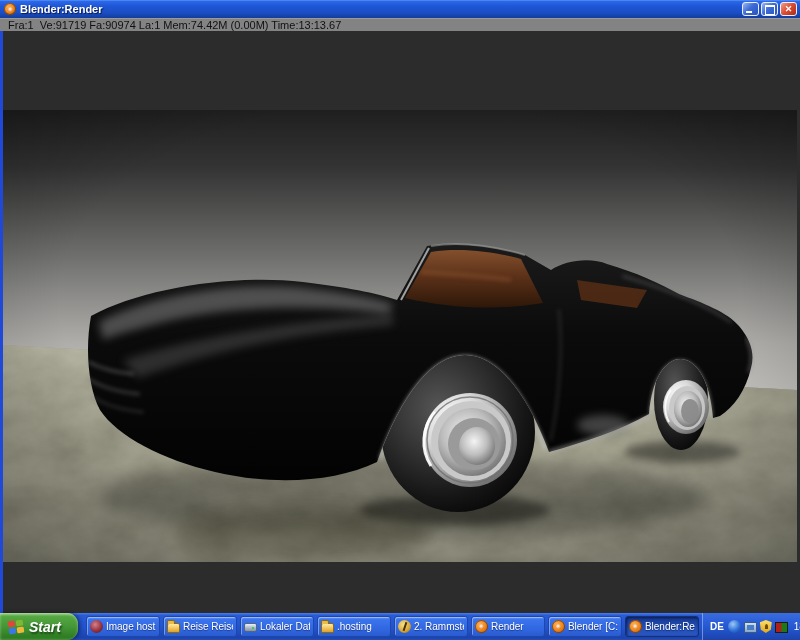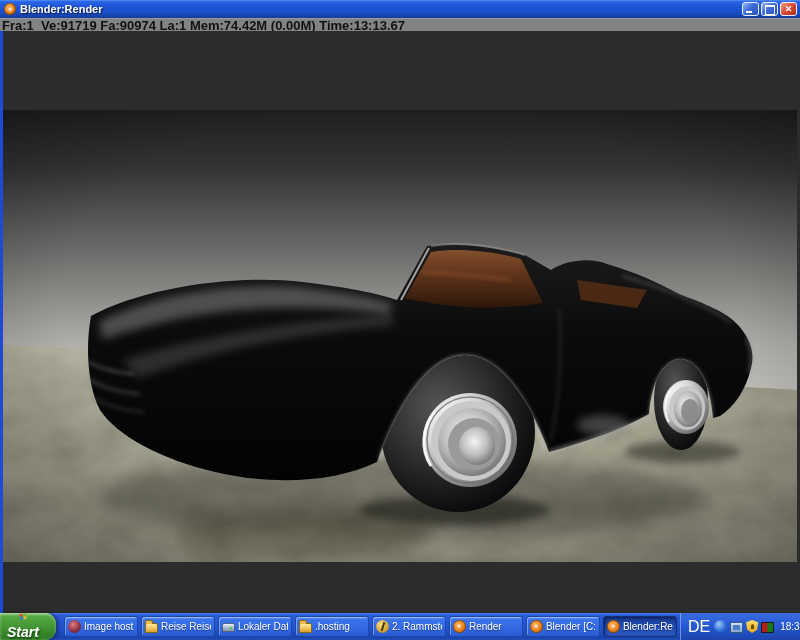--- a/index.html
+++ b/index.html
@@ -18,51 +18,51 @@
   .wbtn{width:17px;height:14px;border-radius:3px;border:1px solid #e8eefc;position:relative;margin-left:2px;}
   .wbtn.min,.wbtn.max{background:linear-gradient(135deg,#9cb8f2 0%,#3c6cd8 45%,#2a52b8 100%);}
   .wbtn.close{background:linear-gradient(135deg,#f0a088 0%,#dd5038 45%,#b02810 100%);}
   .wbtn.min::after{content:"";position:absolute;left:3px;bottom:2px;width:6px;height:2px;background:#fff;}
   .wbtn.max::after{content:"";position:absolute;left:3px;top:2px;width:8px;height:7px;border:1px solid #fff;border-top-width:2px;}
   .wbtn.close::after{content:"\2715";position:absolute;left:0;right:0;top:0;text-align:center;
                      color:#fff;font-size:9px;font-weight:bold;line-height:13px;}
 
   .statsbar{position:absolute;top:18px;left:0;right:0;height:13px;background:#838383;
     border-top:1px solid #9a9a9a;display:flex;align-items:center;}
-  .statsbar span{font-size:13px;color:#111;white-space:pre;padding-left:2px;letter-spacing:0px;font-weight:bold;}
+  .statsbar span{font-size:11px;color:#111;white-space:pre;padding-left:8px;letter-spacing:0px;}
 
   .viewport{position:absolute;top:31px;left:0;right:0;bottom:0;background:#2c2c2c;
             border-left:3px solid #2049d8;}
   .render-img{position:absolute;top:79px;left:0;width:794px;height:452px;}
   .render-img svg{display:block;}
 
   
   .taskbar{position:absolute;left:0;right:0;bottom:0;height:27px;
     background:linear-gradient(180deg,#4a7ee8 0%,#2a5bd7 9%,#2253cc 55%,#1b43ac 92%,#2350bc 100%);
     display:flex;align-items:center;}
   .start-btn{height:27px;border:none;cursor:pointer;padding:0 17px 0 7px;
     display:flex;align-items:center;gap:4px;
     border-radius:0 11px 11px 0;
     background:linear-gradient(180deg,#8cc77a 0%,#55a841 12%,#459636 50%,#2e7c23 90%,#3a8a2e 100%);
-    box-shadow:inset 0 1px 3px rgba(255,255,255,.4), 2px 0 4px rgba(0,0,20,.45);flex-direction:column;}
+    box-shadow:inset 0 1px 3px rgba(255,255,255,.4), 2px 0 4px rgba(0,0,20,.45);}
   .start-btn span{color:#fff;font-size:14px;font-weight:bold;font-style:italic;
     text-shadow:1px 2px 2px rgba(0,30,0,.6);}
   .task-items{display:flex;align-items:center;height:100%;margin-left:8px;}
   .task-btn{width:74px;height:21px;margin-right:3px;border:1px solid #1d47ab;border-radius:3px;
     padding:0 3px;display:flex;align-items:center;gap:3px;cursor:pointer;overflow:hidden;
     background:linear-gradient(180deg,#6b97f5 0%,#3a74ec 14%,#3168e2 60%,#2a5bd0 100%);
     box-shadow:inset 1px 1px 0 rgba(255,255,255,.35);}
   .task-btn .tlabel{color:#fff;font-size:10px;white-space:nowrap;overflow:hidden;
     text-shadow:0 1px 1px rgba(0,0,40,.5);}
   .task-btn.active{background:linear-gradient(180deg,#173a92 0%,#2450b8 60%,#2a56c2 100%);
     box-shadow:inset 1px 1px 3px rgba(0,0,30,.6);border-color:#122f78;}
   .tray{margin-left:auto;height:100%;display:flex;align-items:center;gap:4px;
     padding:0 6px 0 7px;border-left:1px solid rgba(190,210,255,.5);
     background:linear-gradient(180deg,#3a6ce0 0%,#2558d2 50%,#1b43ac 100%);}
-  .tray .lang{color:#fff;font-size:16px;font-weight:normal;}
+  .tray .lang{color:#fff;font-size:10px;font-weight:bold;}
   .tray-icons{display:flex;align-items:center;gap:3px;}
   .tray .clock{color:#fff;font-size:10px;margin-left:2px;}
 
   
   [data-icon]{display:inline-block;width:13px;height:13px;position:relative;flex:none;}
   [data-icon="blender-icon"]{border-radius:50%;
     background:radial-gradient(circle at 38% 35%, #ffb05a 0%, #f08a1d 45%, #a85106 100%);
     box-shadow:inset 0 0 0 1px rgba(70,25,0,.55);}
   [data-icon="blender-icon"]::after{content:"";position:absolute;left:4px;top:4px;width:5px;height:5px;
     border-radius:50%;background:radial-gradient(circle at 40% 40%, #fff 0%, #e06a00 90%);}

